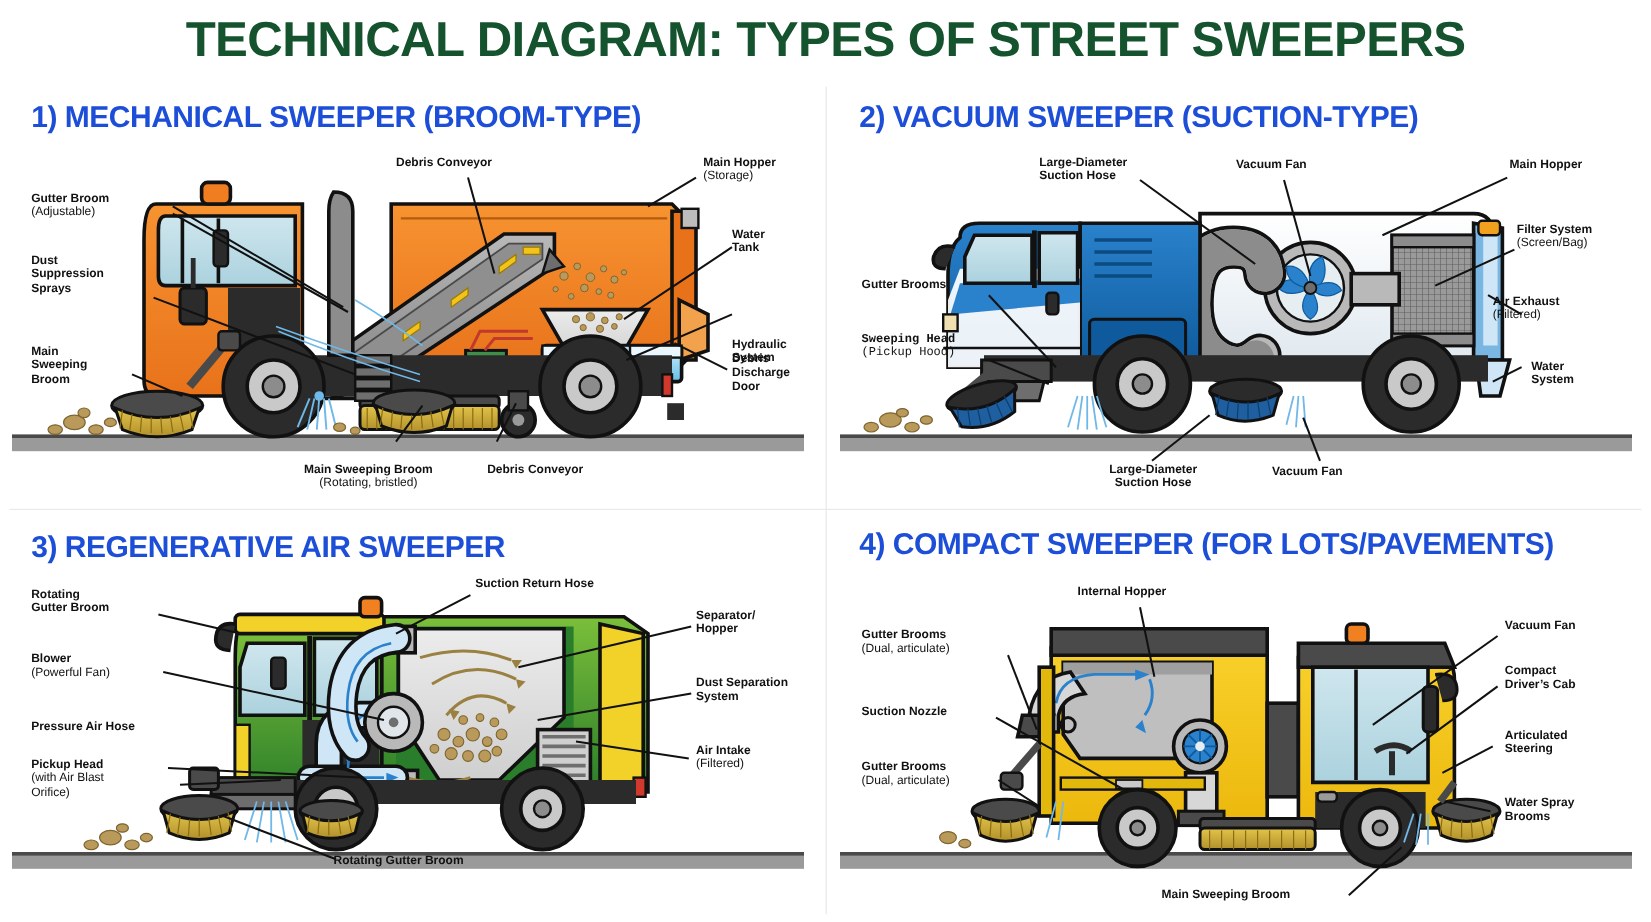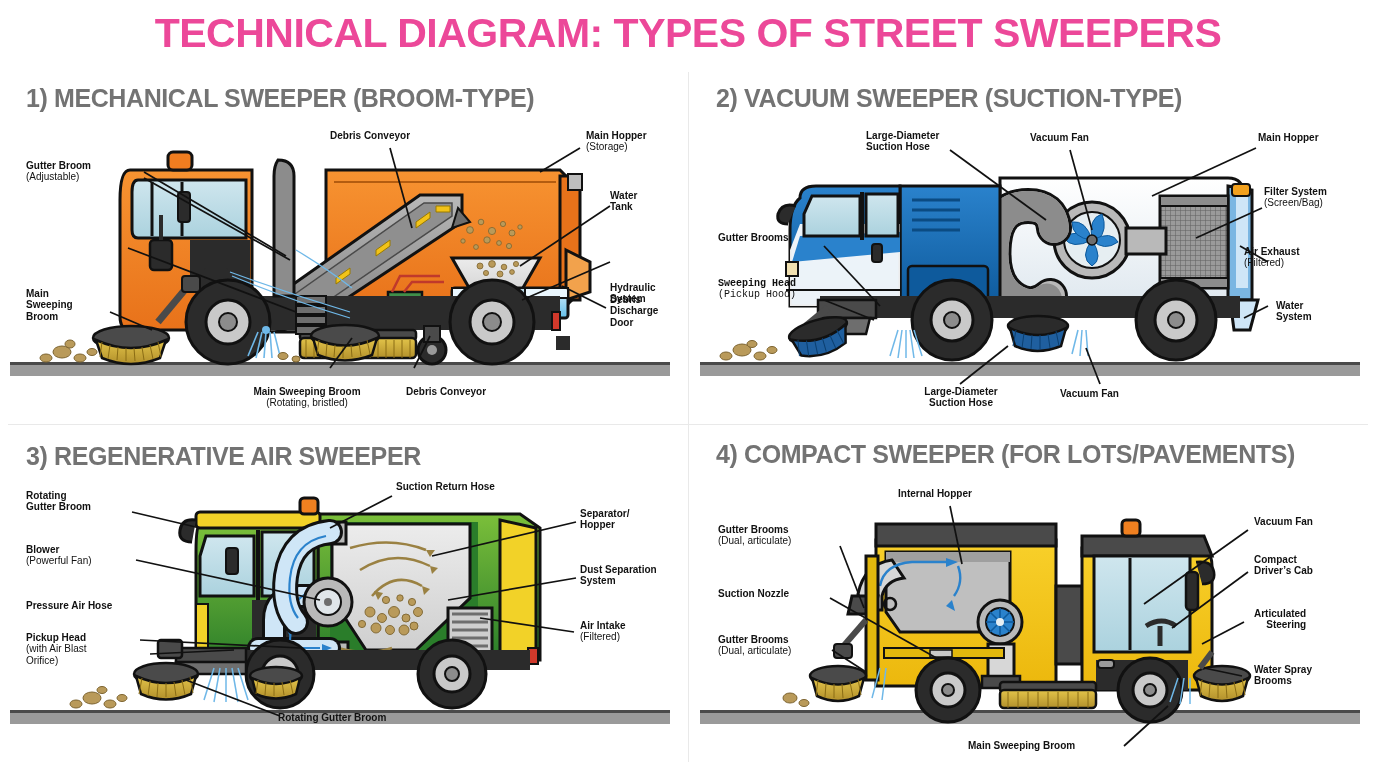--- a/index.html
+++ b/index.html
@@ -8,26 +8,26 @@
     background: #ffffff;
     font-family: "Liberation Sans", sans-serif;
     overflow: hidden;
   }
   #root { position: relative; width: 1376px; height: 768px; background: #fff; }
 
   .main-title {
     position: absolute; top: 10px; left: 0; width: 1376px;
     text-align: center;
     font-size: 41px; font-weight: bold; letter-spacing: -0.5px;
-    color: #ec4899; white-space: nowrap;
+    color: #14532d; white-space: nowrap;
   }
   .panel-title {
     position: absolute;
     font-size: 25px; font-weight: bold; letter-spacing: -0.4px;
-    color: #737373; white-space: nowrap;
+    color: #1d4ed8; white-space: nowrap;
   }
 
   .vdiv { position: absolute; left: 688px; top: 72px; width: 1px; height: 690px; background: #e9e9e9; }
   .hdiv { position: absolute; left: 8px; top: 424px; width: 1360px; height: 1px; background: #e9e9e9; }
 
   
   .lbl {
     position: absolute;
     font-size: 10px;
     color: #111;
@@ -794,20 +794,25 @@
 
   <div class="panel-title" style="left:26px; top:84px;">1) MECHANICAL SWEEPER (BROOM-TYPE)</div>
   <div class="panel-title" style="left:716px; top:84px;">2) VACUUM SWEEPER (SUCTION-TYPE)</div>
   <div class="panel-title" style="left:26px; top:442px;">3) REGENERATIVE AIR SWEEPER</div>
   <div class="panel-title" style="left:716px; top:440px;">4) COMPACT SWEEPER (FOR LOTS/PAVEMENTS)</div>
 
   <div class="lbl" style="left:26px; top:160px;">
     <b>Gutter Broom</b>
     <span class="sub">(Adjustable)</span>
   </div>
+  <div class="lbl" style="left:26px; top:212px;">
+    <b style="white-space:pre-line;">Dust
+Suppression
+Sprays</b>
+  </div>
   <div class="lbl" style="left:26px; top:288px;">
     <b style="white-space:pre-line;">Main
 Sweeping
 Broom</b>
   </div>
   <div class="lbl" style="left:330px; top:130px;">
     <b>Debris Conveyor</b>
   </div>
   <div class="lbl" style="left:586px; top:130px;">
     <b>Main Hopper</b>
@@ -920,21 +925,21 @@
     <b>Gutter Brooms</b>
     <span class="sub">(Dual, articulate)</span>
   </div>
   <div class="lbl" style="left:1254px; top:516px;">
     <b>Vacuum Fan</b>
   </div>
   <div class="lbl" style="left:1254px; top:554px;">
     <b style="white-space:pre-line;">Compact
 Driver’s Cab</b>
   </div>
-  <div class="lbl" style="left:1254px; top:608px;text-align:right;">
+  <div class="lbl" style="left:1254px; top:608px;">
     <b style="white-space:pre-line;">Articulated
 Steering</b>
   </div>
   <div class="lbl" style="left:1254px; top:664px;">
     <b style="white-space:pre-line;">Water Spray
 Brooms</b>
   </div>
   <div class="lbl" style="left:968px; top:740px;">
     <b>Main Sweeping Broom</b>
   </div>

